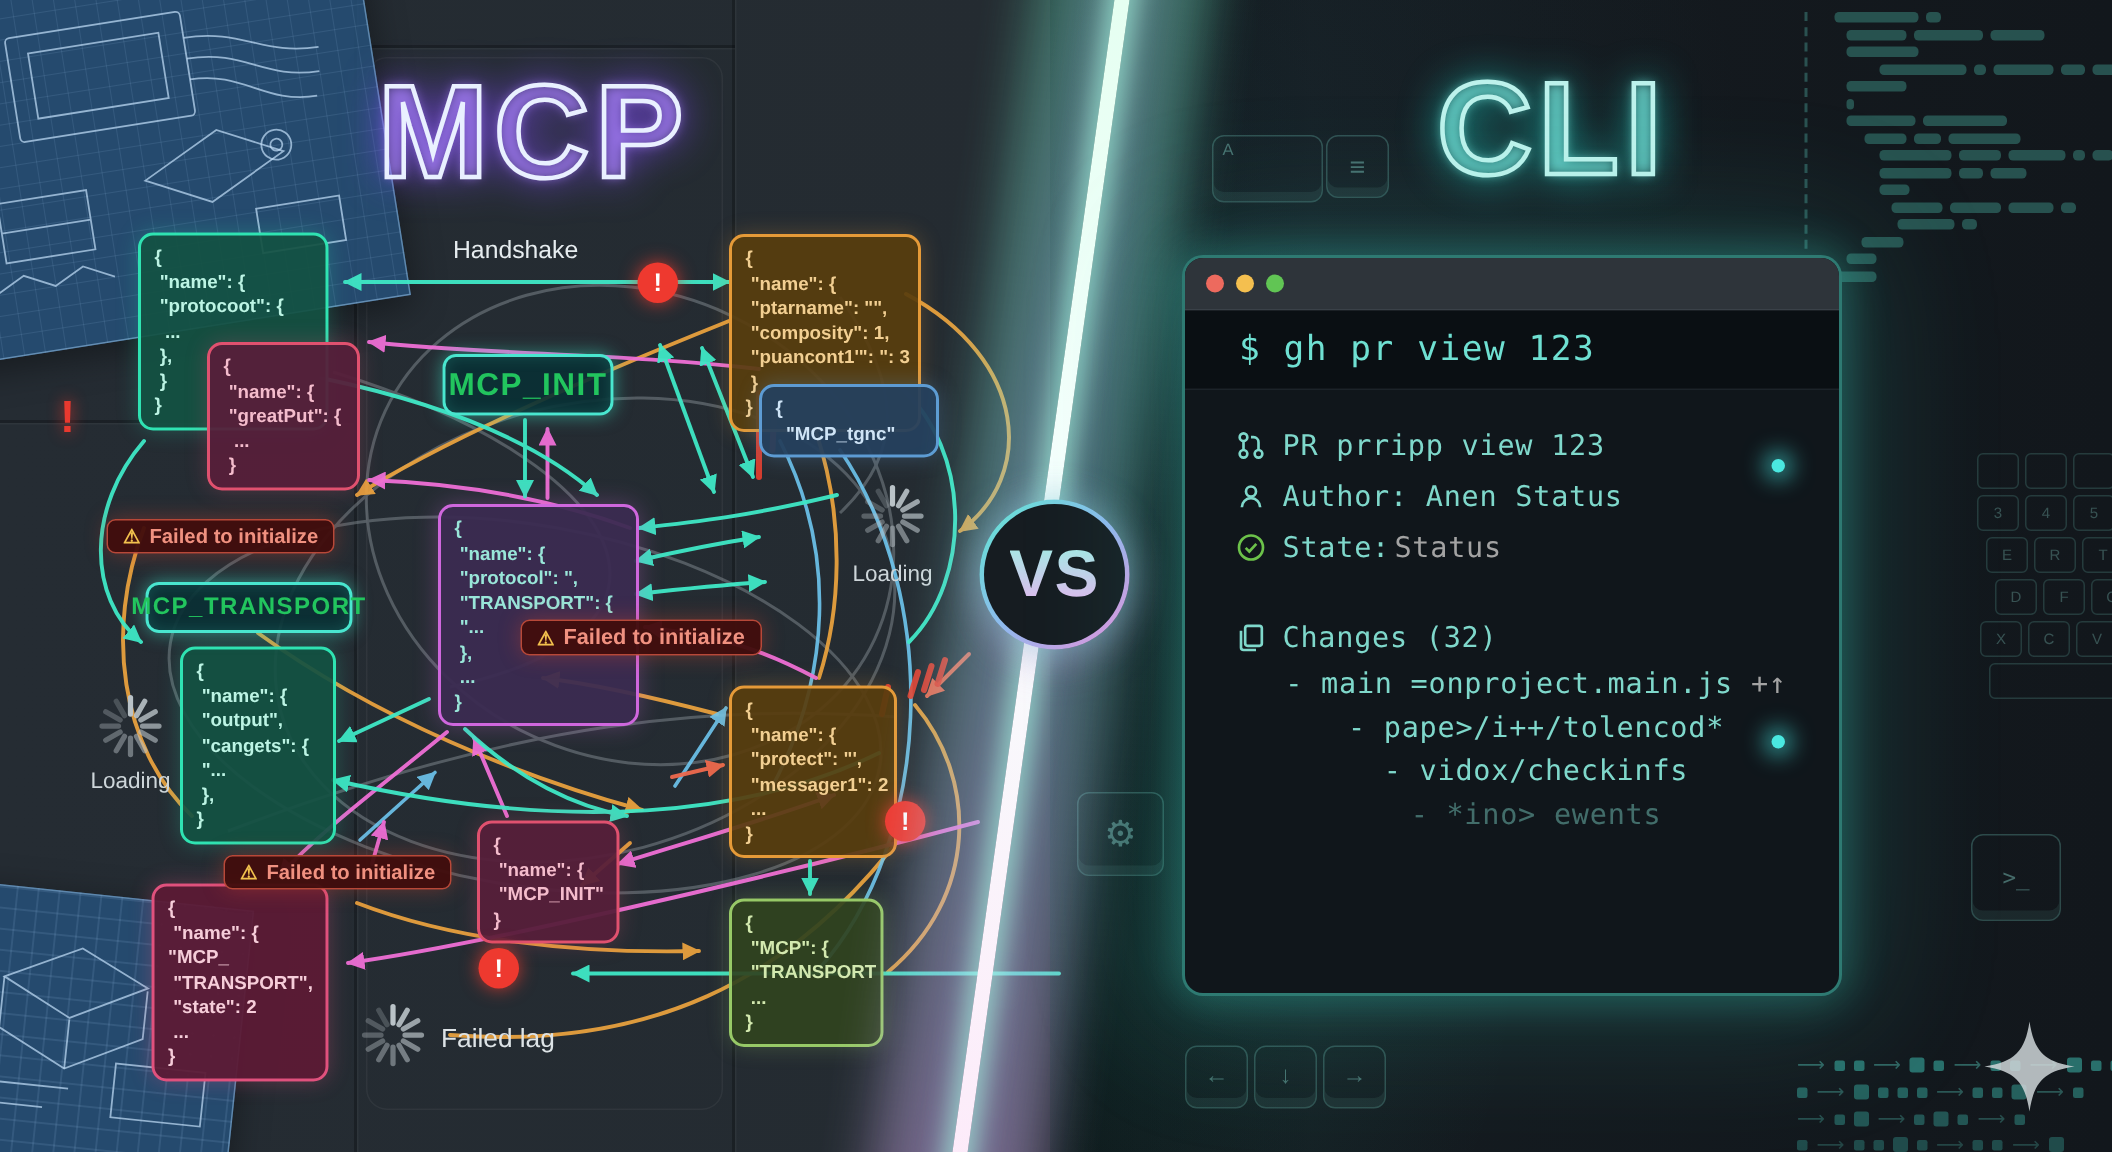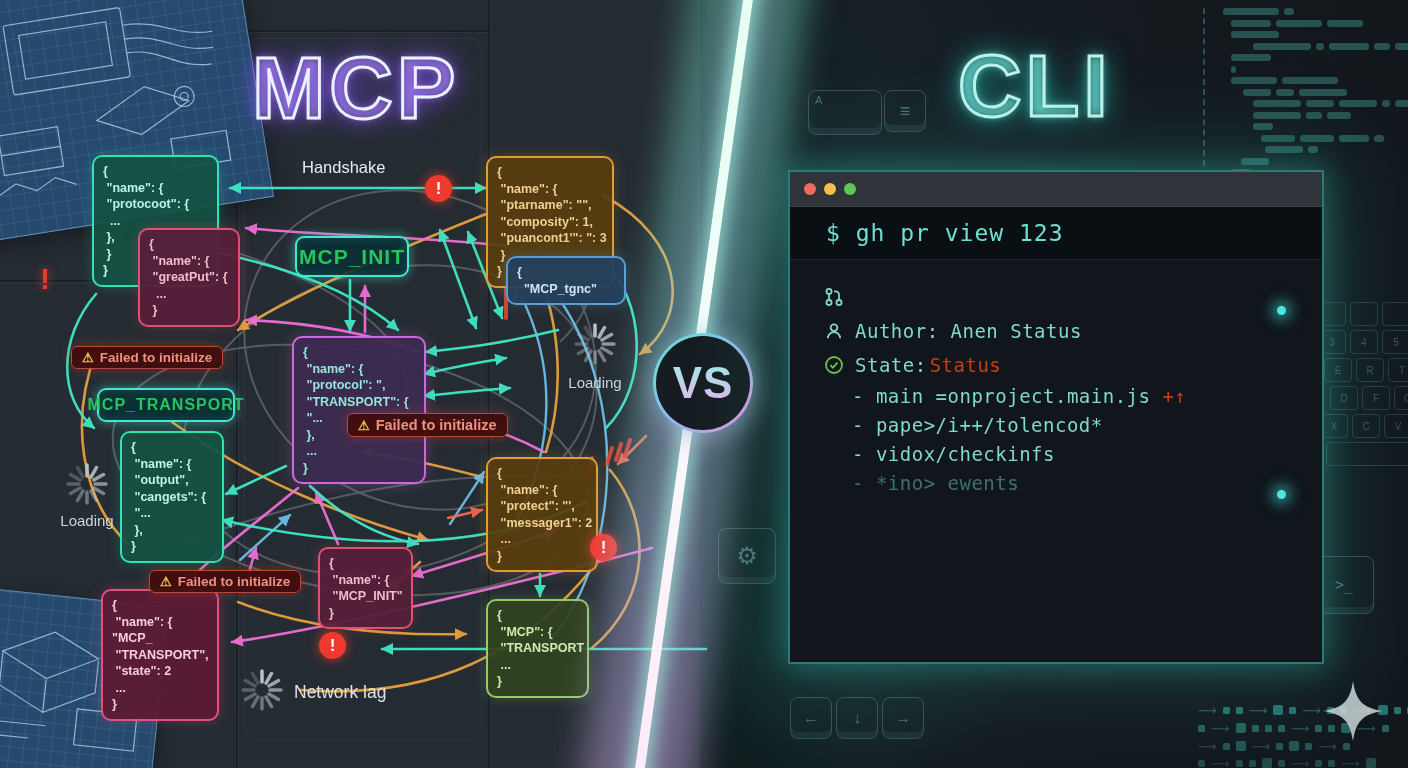--- a/index.html
+++ b/index.html
@@ -65,34 +65,34 @@
   .beam .core{position:absolute;left:50%;top:0;width:10px;height:100%;margin-left:-5px;border-radius:5px;
     background:linear-gradient(180deg,#d9ffe9,#f7fffd 45%,#ffe2f8);
     box-shadow:0 0 18px 4px rgba(170,255,230,.75),0 0 46px 14px rgba(200,170,255,.35);}
   .vs-ring{position:absolute;left:653px;top:333px;width:100px;height:100px;border-radius:50%;z-index:45;
     background:linear-gradient(135deg,#5ee8d0,#8fb9ee 50%,#ee8fdc);padding:3px;box-sizing:border-box;
     box-shadow:0 0 26px rgba(90,230,210,.45),0 6px 30px rgba(230,130,220,.4);}
   .vs-inner{width:100%;height:100%;border-radius:50%;background:#161c21;display:flex;align-items:center;justify-content:center;}
   .vs-text{font-size:44px;font-weight:700;background:linear-gradient(180deg,#9df1e3,#e9b1ef);
     -webkit-background-clip:text;background-clip:text;color:transparent;letter-spacing:1px;}
   
-  .term{position:absolute;left:790px;top:172px;width:532px;height:490px;border-radius:0;z-index:50;
+  .term{position:absolute;left:790px;top:172px;width:436px;height:490px;border-radius:12px;z-index:50;
     background:#10161b;box-shadow:0 0 0 2px #2e7a72,0 0 28px 6px rgba(60,220,200,.3),0 0 90px 24px rgba(60,220,200,.16);
     overflow:hidden;font-family:"DejaVu Sans Mono",monospace;}
   .term-bar{height:34px;background:#2e343a;display:flex;align-items:center;padding:0 14px;gap:8px;
     border-bottom:1px solid #3a4148;}
   .tl{width:12px;height:12px;border-radius:50%;}
   .tl.r{background:#ed6a5e}.tl.y{background:#f4bf4f}.tl.g{background:#61c554}
   .term-cmd{height:52px;background:#0a0f13;display:flex;align-items:center;padding-left:36px;
     color:#6fe0d2;font-size:23px;letter-spacing:1px;border-bottom:1px solid #1c2329;}
   .term-body{padding:20px 30px 0 34px;color:#7fd8cb;font-size:19px;letter-spacing:.5px;position:relative;}
   .t-row{display:flex;align-items:center;gap:11px;height:34px;}
   .t-row svg{flex:none;}
-  .t-file{height:29px;line-height:29px;padding-left:28px;white-space:pre;}
-  .green{color:#c2410c;}
+  .t-file{height:29px;line-height:29px;padding-left:28px;white-space:pre;text-align:center;}
+  .green{color:#a3a3a3;}
   .dim{opacity:.45;}
   .glowdot{position:absolute;width:9px;height:9px;border-radius:50%;background:#4ae8e0;z-index:51;
     box-shadow:0 0 14px 5px rgba(70,230,225,.6);}
   
   .gkey{position:absolute;border:1.5px solid rgba(96,168,160,.35);border-radius:8px;color:rgba(120,190,182,.5);
     display:flex;align-items:center;justify-content:center;z-index:5;
     box-shadow:inset 0 -6px 0 rgba(96,168,160,.12);}
   .kbd{position:absolute;left:1318px;top:302px;z-index:5;opacity:.55;}
   .kbd .krow{display:flex;gap:4px;margin-bottom:4px;}
   .kbd .k{width:26px;height:22px;border:1px solid rgba(96,168,160,.45);border-radius:4px;color:rgba(130,200,192,.6);
@@ -551,21 +551,21 @@
       <use href="#spin12"></use>
     </svg>
   <div class="dlabel" style="left:566px;top:374px;width:58px;text-align:center;font-size:15px;color:#cdd5d9;">Loading</div>
   <svg class="spin" style="left:65px;top:462px;" width="44" height="44" viewBox="0 0 44 44">
       <use href="#spin12"></use>
     </svg>
   <div class="dlabel" style="left:58px;top:512px;width:58px;text-align:center;font-size:15px;color:#cdd5d9;">Loading</div>
   <svg class="spin" style="left:240px;top:668px;" width="44" height="44" viewBox="0 0 44 44">
       <use href="#spin12"></use>
     </svg>
-  <div class="dlabel" style="left:294px;top:682px;font-size:17.5px;color:#dde3e6;">Network lag</div>
+  <div class="dlabel" style="left:294px;top:682px;font-size:17.5px;color:#dde3e6;">Failed lag</div>
 
   <div class="beam">
       <div class="glow"></div>
       <div class="core"></div>
     </div>
   <div class="vs-ring">
     <div class="vs-inner">
         <span class="vs-text">VS</span>
       </div>
   </div>
@@ -587,36 +587,44 @@
         <span>$ gh pr view 123</span>
       </div>
     <div class="term-body">
       <div class="t-row">
         <svg width="20" height="22" viewBox="0 0 18 18" fill="none" stroke="#7fd8cb" stroke-width="1.6">
           <circle cx="4.5" cy="4" r="2.3"></circle>
             <circle cx="4.5" cy="14" r="2.3"></circle>
             <circle cx="13.5" cy="14" r="2.3"></circle>
           <path d="M4.5,6.5 v5 M9,4 h1.5 a3,3 0 0 1 3,3 v4.5"></path>
         </svg>
+        <span>PR prripp view 123</span>
       </div>
       <div class="t-row">
         <svg width="20" height="20" viewBox="0 0 18 18" fill="none" stroke="#7fd8cb" stroke-width="1.6">
           <circle cx="9" cy="6" r="3"></circle>
             <path d="M3.5,15.5 a5.5,5.5 0 0 1 11,0"></path>
         </svg>
         <span>Author: Anen Status</span>
       </div>
       <div class="t-row">
         <svg width="20" height="20" viewBox="0 0 18 18" fill="none" stroke="#6cc24a" stroke-width="1.6">
           <circle cx="9" cy="9" r="7.2"></circle>
             <path d="M5.8,9.2 l2.2,2.2 l4.2,-4.6"></path>
         </svg>
         <span>State: </span>
           <span class="green" style="margin-left:-8px">Status</span>
       </div>
+      <div class="t-row" style="margin-top:26px;">
+        <svg width="20" height="20" viewBox="0 0 18 18" fill="none" stroke="#7fd8cb" stroke-width="1.6">
+          <rect x="5.5" y="2" width="10" height="12" rx="1.5"></rect>
+            <path d="M3,5 v10 a1.5,1.5 0 0 0 1.5,1.5 H12"></path>
+        </svg>
+        <span>Changes (32)</span>
+      </div>
       <div class="t-file"><span>- main =onproject.main.js </span><span class="green">+↑</span></div>
       <div class="t-file"><span>- pape&gt;/i++/tolencod*</span></div>
       <div class="t-file"><span>- vidox/checkinfs</span></div>
       <div class="t-file dim"><span>- *ino&gt; ewents</span></div>
     </div>
     <div class="glowdot" style="right:36px;top:134px;"></div>
     <div class="glowdot" style="right:36px;top:318px;"></div>
   </div>
 
 </div>

